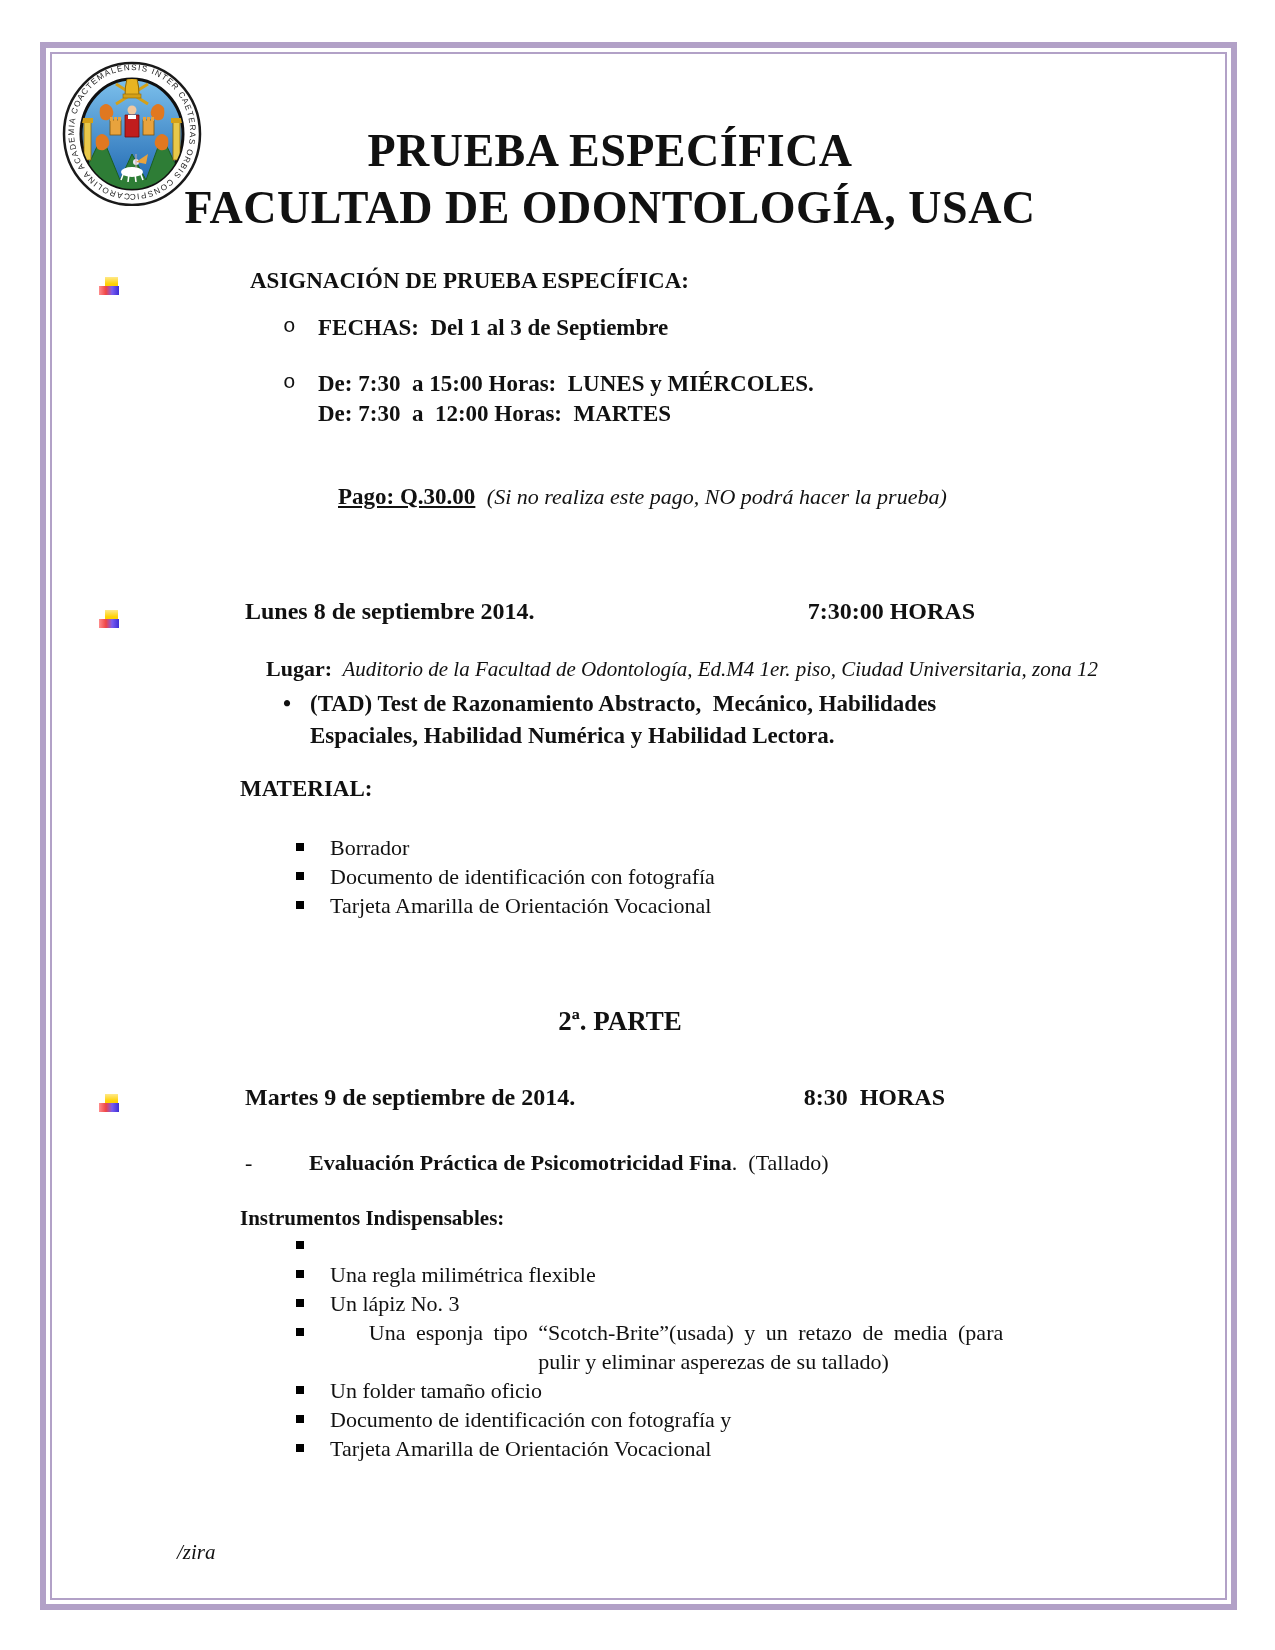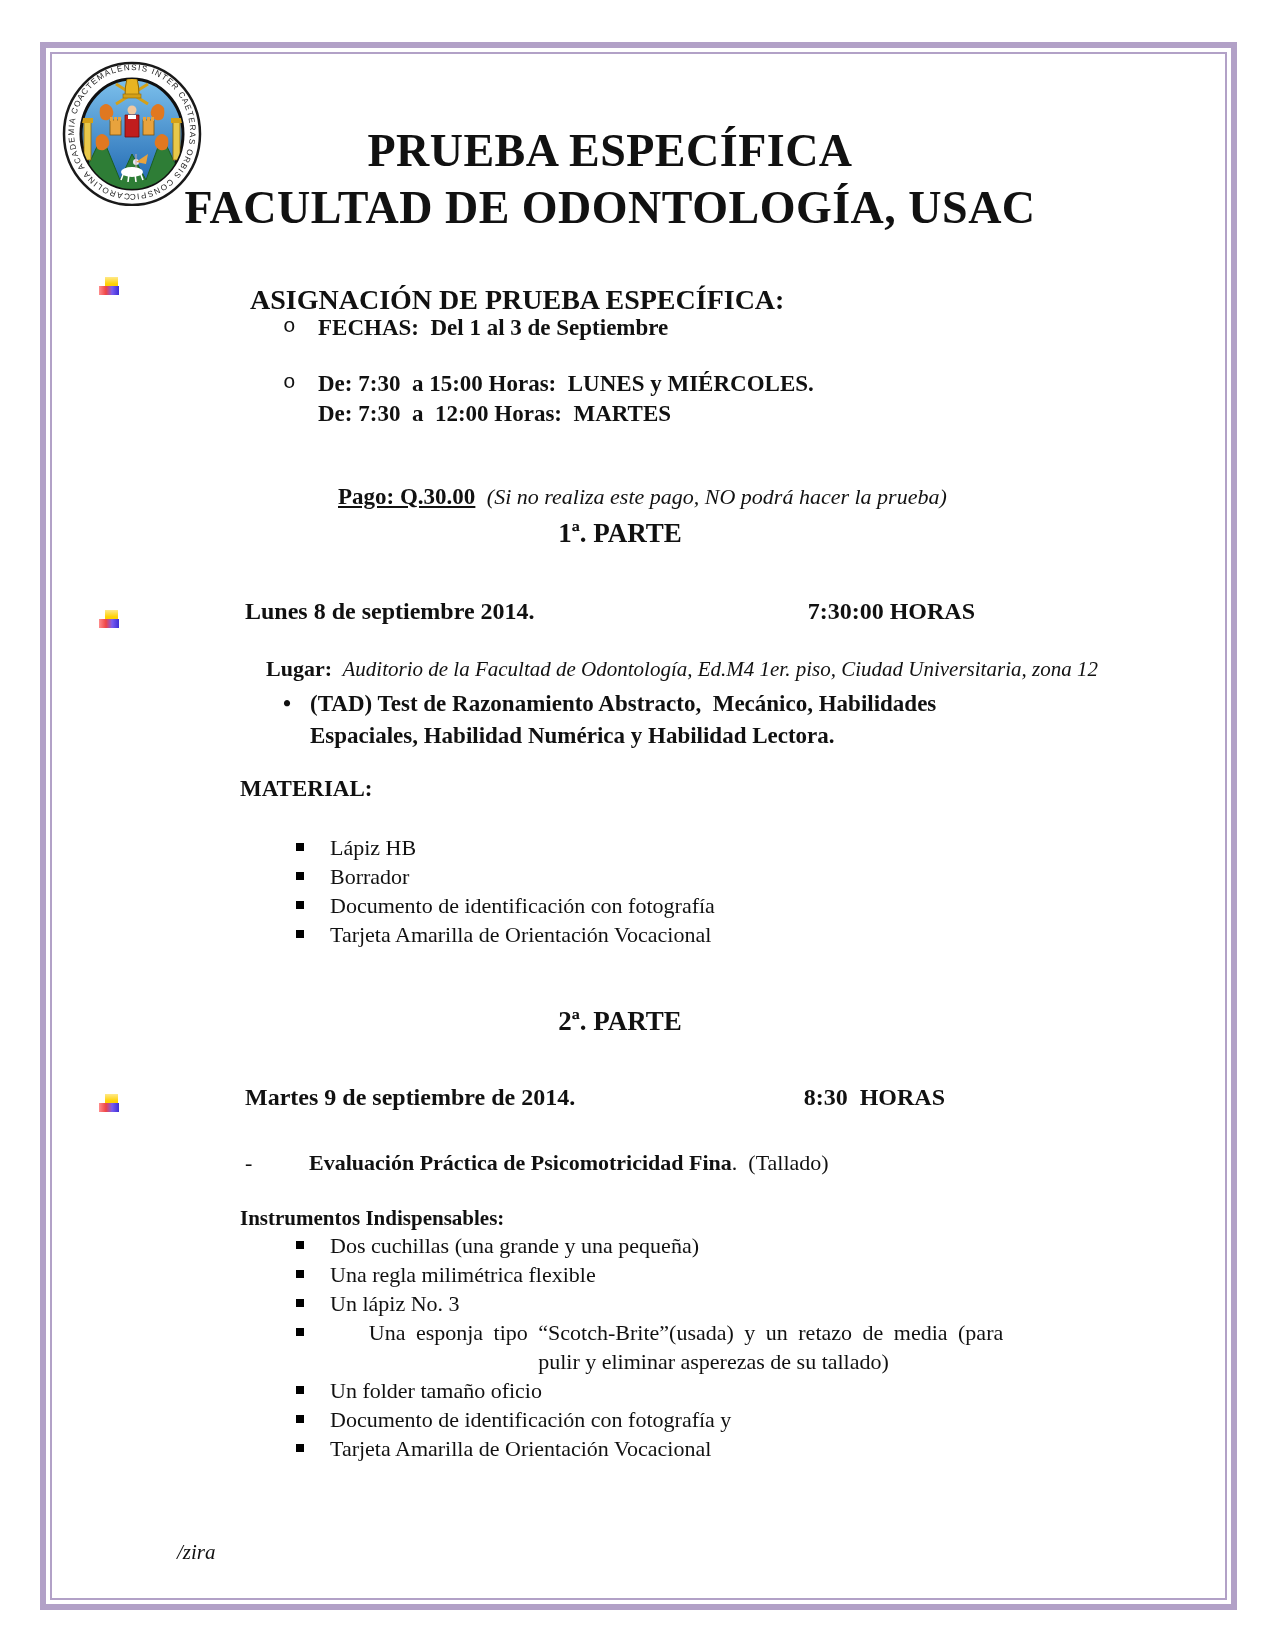--- a/index.html
+++ b/index.html
@@ -28,21 +28,21 @@
   .pre{white-space:pre-wrap;}
   .title-block{
     left:60px;top:122px;width:1100px;
     text-align:center;font-weight:bold;font-size:46px;line-height:57px;
     letter-spacing:0.5px;
   }
   .part-heading{
     left:30px;width:1180px;text-align:center;
     font-weight:bold;font-size:27px;
   }
-  .h-asig{left:250px;top:268px;font-size:28px;font-weight:bold;margin-top:16px;}
+  .h-asig{left:250px;top:268px;font-size:23px;font-weight:bold;}
   .o-row{left:283px;font-size:23px;font-weight:bold;display:flex;}
   .o-marker{width:35px;font-weight:normal;font-size:21px;font-family:"Liberation Mono",monospace;}
   .pago-row{left:315px;top:458px;font-size:23px;white-space:pre;}
   .pago-label{font-weight:bold;text-decoration:underline;}
   .pago-note{font-style:italic;font-size:22px;margin-top:15px;}
   .date-row{display:flex;justify-content:space-between;font-weight:bold;font-size:24px;}
   .lugar-row{left:245px;font-size:21px;white-space:pre;}
   .lugar-label{font-weight:bold;font-size:22px;}
   .lugar-value{font-style:italic;}
   .tad-row{left:283px;top:688px;width:700px;display:flex;font-weight:bold;font-size:23px;line-height:32px;}
@@ -161,21 +161,20 @@
   </div>
   <div class="abs o-row" style="top:401px;">
     <span class="o-marker"></span>
     <span class="pre">De: 7:30  a  12:00 Horas:  MARTES</span>
   </div>
 
   <div class="abs pago-row">
     <span class="pago-label">Pago: Q.30.00</span><span>  </span><span class="pago-note">(Si no realiza este pago, NO podrá hacer la prueba)</span>
   </div>
 
-  <div class="abs part-heading" style="top:518px;">1ª.  PARTE</div>
 
   <div class="abs cube" style="left:99px;top:610px;">
     <div class="top"></div>
       <div class="bar"></div>
   </div>
   <div class="abs date-row" style="left:245px;top:598px;width:730px;">
     <span>Lunes 8 de septiembre  2014.</span>
     <span>7:30:00 HORAS</span>
   </div>
   <div class="abs lugar-row" style="top:631px;">
@@ -188,24 +187,20 @@
       <span class="pre">(TAD) Test de Razonamiento Abstracto,  Mecánico, Habilidades</span><br>
       <span class="pre">Espaciales, Habilidad Numérica y Habilidad Lectora.</span>
     </span>
   </div>
 
   <div class="abs mat-heading">MATERIAL:</div>
 
   <div class="abs sq-list" style="left:330px;top:833px;width:712px;">
     <div class="sq-item">
       <span class="sq-bullet"></span>
-      <span>Lápiz HB</span>
-    </div>
-    <div class="sq-item">
-      <span class="sq-bullet"></span>
       <span>Borrador</span>
     </div>
     <div class="sq-item">
       <span class="sq-bullet"></span>
       <span>Documento de identificación con fotografía</span>
     </div>
     <div class="sq-item">
       <span class="sq-bullet"></span>
       <span>Tarjeta Amarilla de Orientación Vocacional</span>
     </div>
@@ -227,21 +222,20 @@
     <span>
       <span class="eval-bold">Evaluación Práctica de Psicomotricidad Fina</span><span class="pre">.  </span><span class="eval-italic">(Tallado)</span>
     </span>
   </div>
 
   <div class="abs instr-heading">Instrumentos Indispensables:</div>
 
   <div class="abs sq-list" style="left:330px;top:1231px;width:712px;">
     <div class="sq-item">
       <span class="sq-bullet"></span>
-      <span>Dos cuchillas (una grande y una pequeña)</span>
     </div>
     <div class="sq-item">
       <span class="sq-bullet"></span>
       <span>Una regla milimétrica flexible</span>
     </div>
     <div class="sq-item">
       <span class="sq-bullet"></span>
       <span>Un lápiz No. 3</span>
     </div>
     <div class="sq-item tall">

